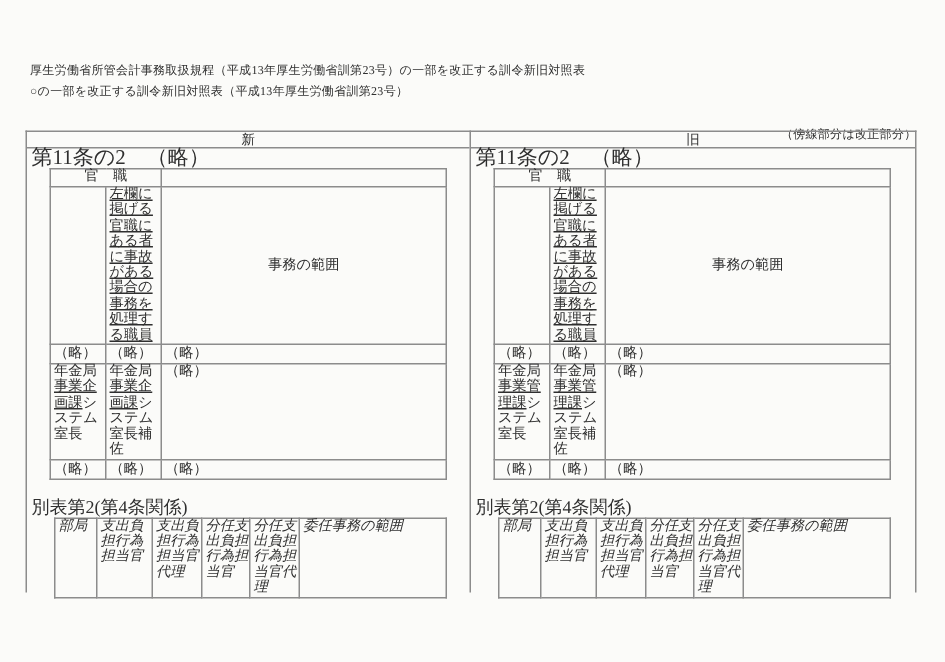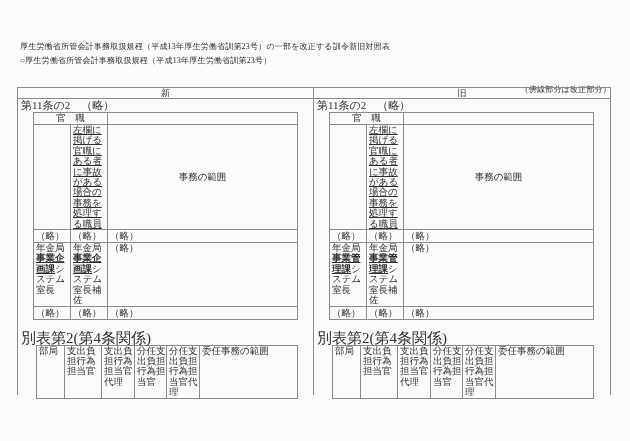--- a/index.html
+++ b/index.html
@@ -14,51 +14,51 @@
 
   .title1 { position:absolute; left:20px; top:41px; font-size:8px; letter-spacing:0.2px; white-space:nowrap; }
   .title2 { position:absolute; left:20px; top:55px; font-size:8px; letter-spacing:0.2px; white-space:nowrap; }
   .note   { position:absolute; right:19px; top:84px; font-size:8px; letter-spacing:0.2px; }
 
   .frame { position:absolute; left:17px; top:87px; width:594px; height:308px; display:flex; }
   .col { width:297px; border:1px solid #8c8c8c; border-bottom:0; }
   .col-old { border-left:0; }
 
   .col-header { height:11px; line-height:11px; text-align:center; font-size:9px; border-bottom:1px solid #8c8c8c; }
-  .article { height:13px; line-height:13px; padding-left:3px; font-size:11px; white-space:nowrap; }
+  .article { height:13px; line-height:13px; padding-left:3px; font-size:14px; white-space:nowrap; }
 
   table { border-collapse:collapse; table-layout:fixed; }
   td { border:1px solid #8c8c8c; font-size:9.5px; line-height:10.4px; padding:0 2px; vertical-align:top; }
   td div { white-space:nowrap; }
 
   .t1 { margin-left:15px; width:264px; }
   .t1 .w1 { width:36px; } .t1 .w2 { width:38px;text-decoration:underline; } .t1 .w3 { width:190px;text-align:center; }
   .r-head td { height:11px; line-height:11px; }
   .c-head { text-align:center; }
   .r-tall { height:103px; }
   .c-scope { text-align:center; vertical-align:middle; }
   .r-ryaku td { height:12px; line-height:12px; }
   .r-officer { height:62px; }
 
-  .appendix { margin-top:11px; height:14px; line-height:14px; padding-left:3px; font-size:15px; white-space:nowrap; }
+  .appendix { margin-top:11px; height:14px; line-height:14px; padding-left:3px; font-size:12px; white-space:nowrap; }
 
   .t2 { margin-left:18px; width:261px; }
-  .t2 td { height:50px; }
+  .t2 td { height:50px;font-style:italic; }
   .t2 .v1{width:28px;} .t2 .v2{width:37px;} .t2 .v3{width:33px;}
   .t2 .v4{width:32px;} .t2 .v5{width:33px;} .t2 .v6{width:98px;}
 
-  .u { text-decoration:underline; text-underline-offset:1px;font-weight:bold; }
+  .u { text-decoration:underline; text-underline-offset:1px; }
 </style>
 </head>
 <body>
 
 <div class="page">
 
   <div class="title1">厚生労働省所管会計事務取扱規程（平成13年厚生労働省訓第23号）の一部を改正する訓令新旧対照表</div>
-  <div class="title2">○厚生労働省所管会計事務取扱規程（平成13年厚生労働省訓第23号）</div>
+  <div class="title2">○の一部を改正する訓令新旧対照表（平成13年厚生労働省訓第23号）</div>
   <div class="note">（傍線部分は改正部分）</div>
 
   <div class="frame">
 
     <section class="col col-new">
       <div class="col-header">新</div>
       <div class="article">第11条の2　（略）</div>
       <table class="t1">
         <tbody>
             <tr class="r-head">

